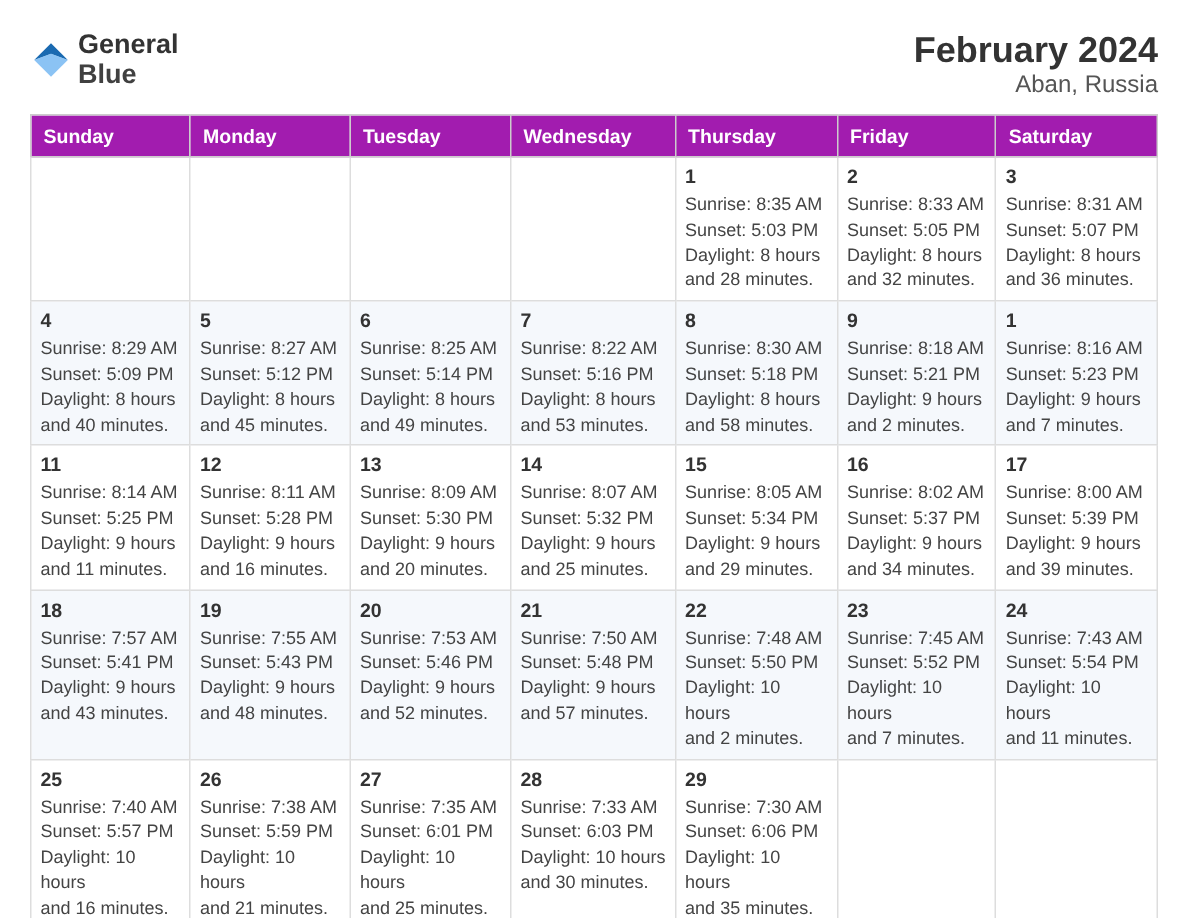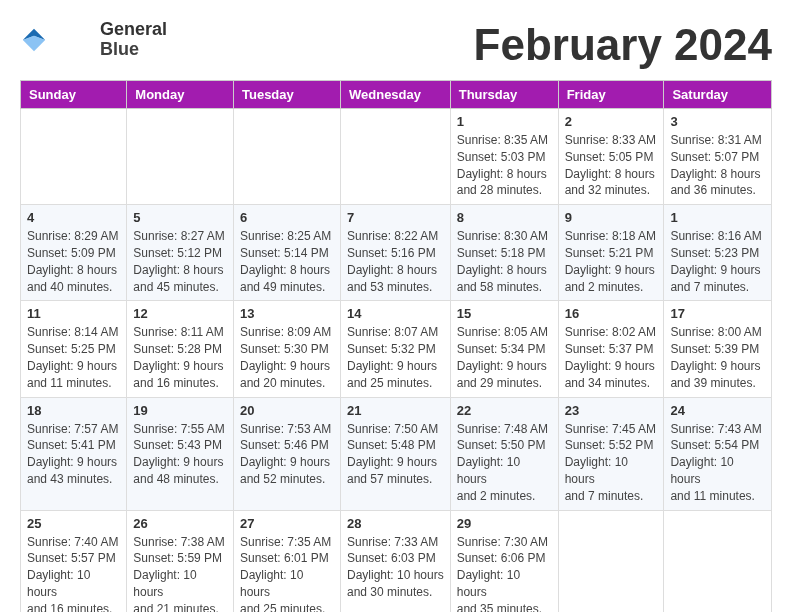--- a/index.html
+++ b/index.html
@@ -18,33 +18,32 @@
     }
     .logo {
       display: flex;
       align-items: center;
       gap: 4px;
     }
     .logo-text {
       font-size: 18px;
       font-weight: bold;
       line-height: 1.1;
-      margin-left: 48px;
     }
     .logo-general { color: #333; }
     .logo-blue { color: #404040; }
     .logo-icon {
       width: 28px;
       height: 28px;
     }
     .title-block {
       text-align: right;
     }
     .month-year {
-      font-size: 44px;
+      font-size: 24px;
       font-weight: bold;
       color: #333;
     }
     .location {
       font-size: 16px;
       color: #555;
     }
     table {
       width: 100%;
       border-collapse: collapse;
@@ -98,20 +97,21 @@
       <polygon points="20,4 36,20 20,14 4,20" fill="#1a6ab1"></polygon>
       <polygon points="20,14 36,20 20,36 4,20" fill="#5aaaf0" opacity="0.7"></polygon>
     </svg>
     <div class="logo-text">
       <span class="logo-general">General</span><br>
       <span class="logo-blue">Blue</span>
     </div>
   </div>
   <div class="title-block">
     <div class="month-year">February 2024</div>
+    <div class="location">Aban, Russia</div>
   </div>
 </div>
 
 <table>
   <thead>
     <tr>
     <th>Sunday</th>
         <th>Monday</th>
         <th>Tuesday</th>
         <th>Wednesday</th>

